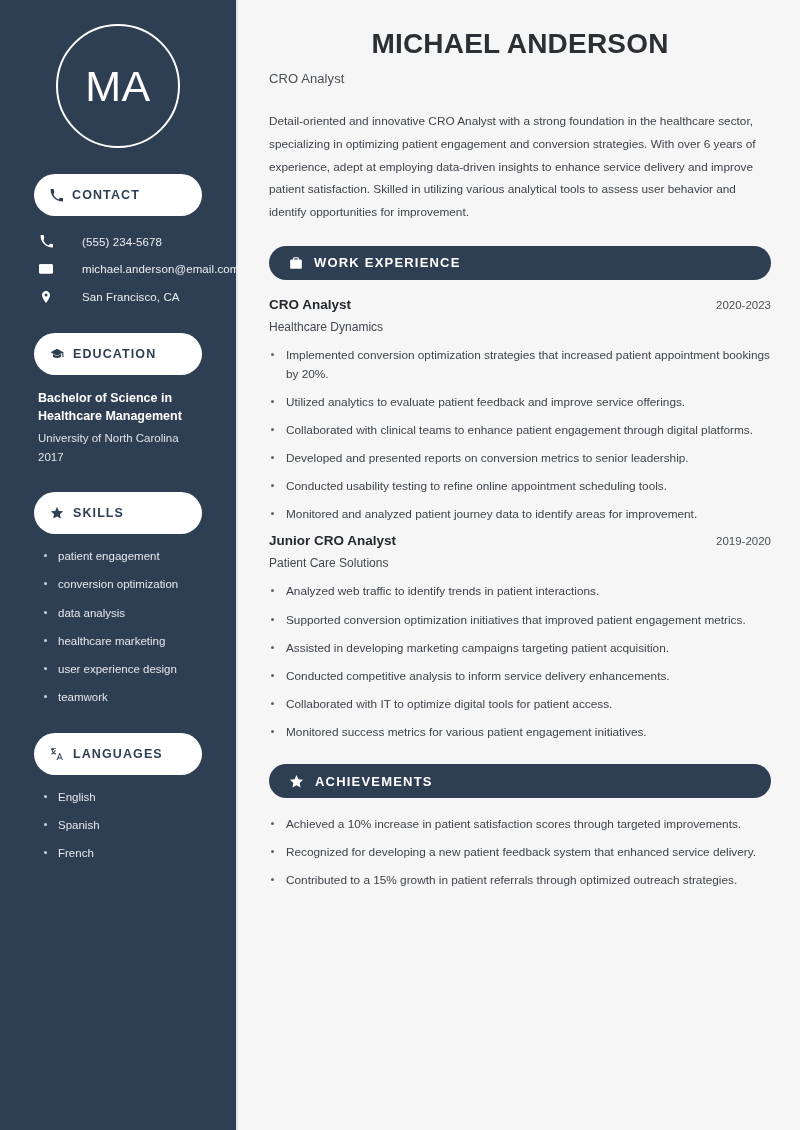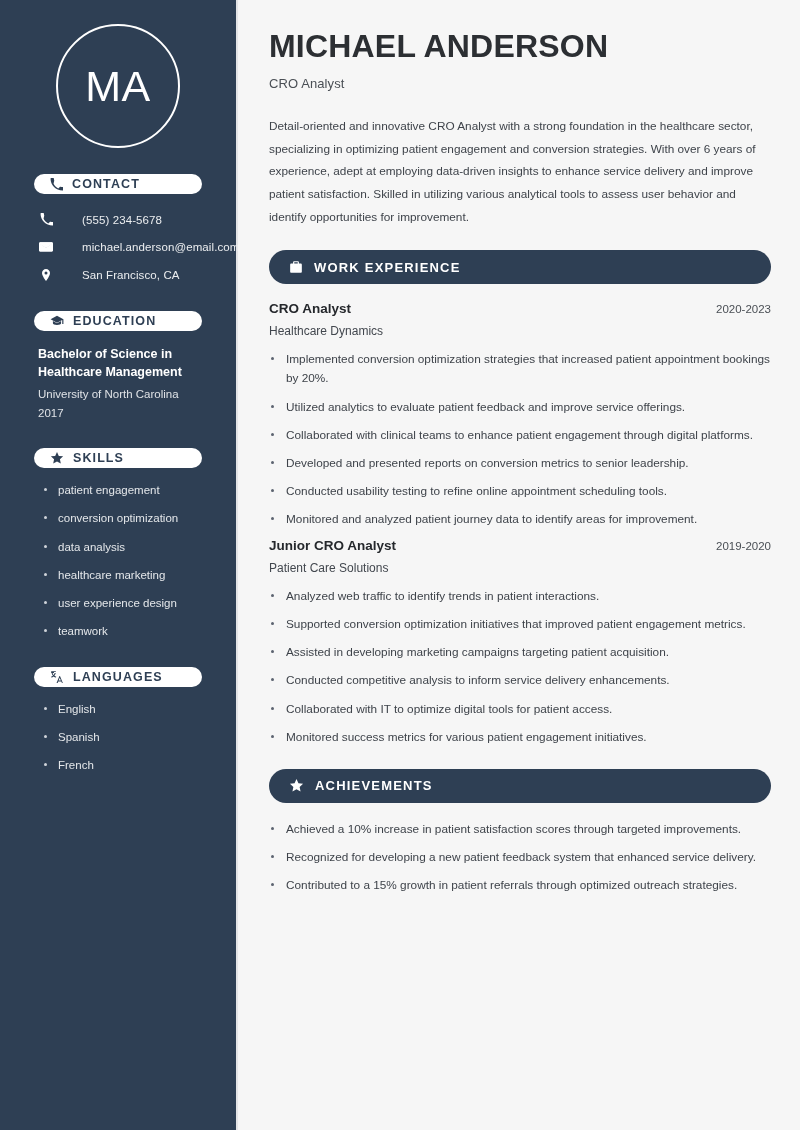--- a/index.html
+++ b/index.html
@@ -44,21 +44,21 @@
     font-weight: 400;
     letter-spacing: 0.5px;
     color: #ffffff;
     line-height: 1;
   }
 
   .pill {
     background: #ffffff;
     color: #2e3f54;
     border-radius: 999px;
-    height: 20px;
+    height: 42px;
     display: flex;
     align-items: center;
     gap: 9px;
     padding: 0 16px;
     margin-bottom: 14px;
   }
   .pill .pill-label {
     font-size: 12.5px;
     font-weight: 700;
     letter-spacing: 1.1px;
@@ -126,26 +126,27 @@
 
   
   .main {
     flex: 1 1 auto;
     padding: 28px 29px 0 31px;
     background: #f6f6f6;
     min-width: 0;
   }
 
   .name {
-    font-size: 32px;
+    font-size: 28px;
     font-weight: 700;
     color: #2c2f33;
     line-height: 1.16;
     letter-spacing: 0.2px;
     text-transform: uppercase;
+    text-align: center;
   }
   .role {
     font-size: 13px;
     color: #4a4f55;
     margin-top: 11px;
     letter-spacing: 0.1px;
   }
   .summary {
     font-size: 11.8px;
     line-height: 1.92;

